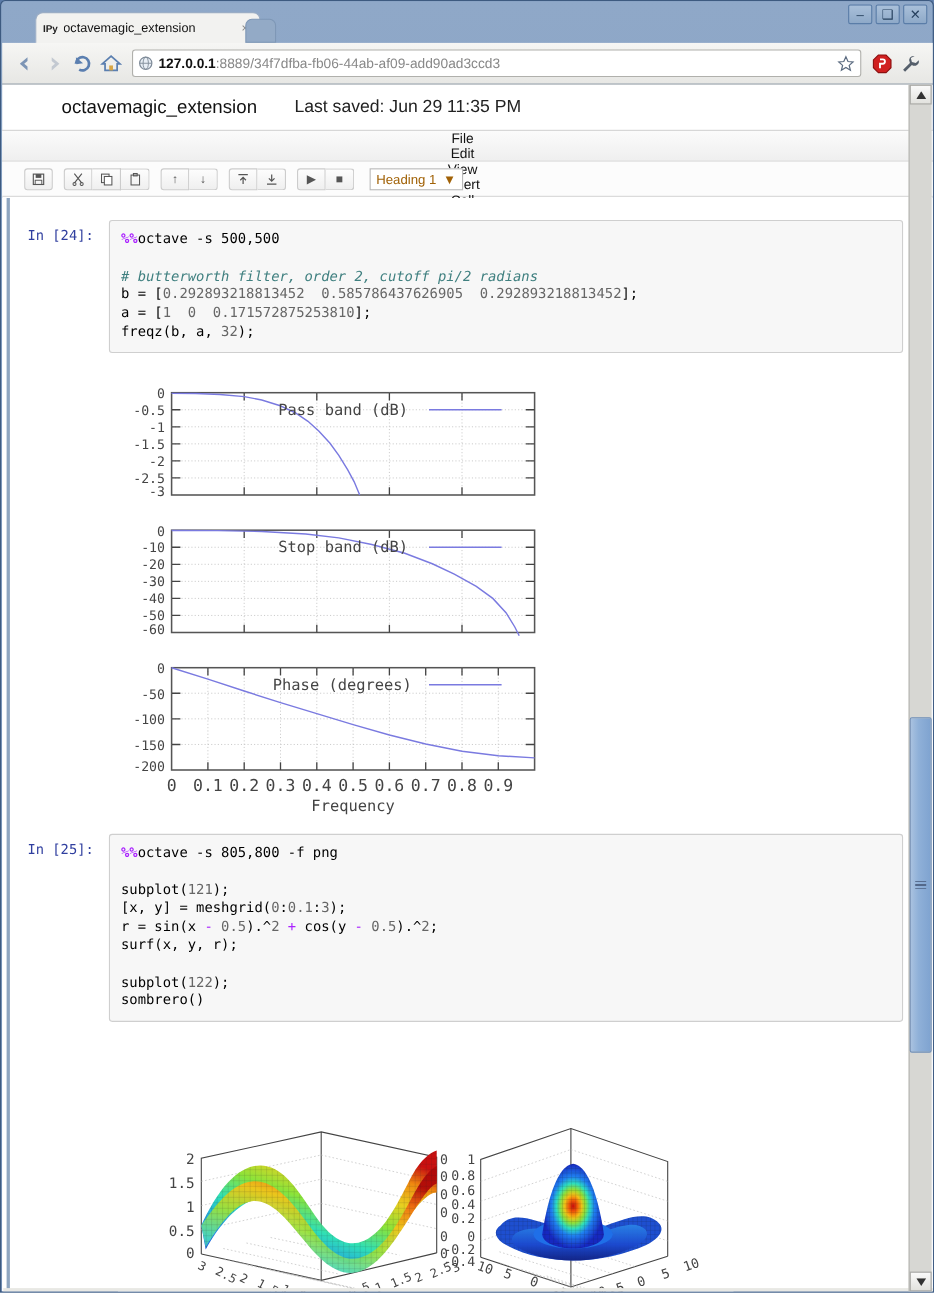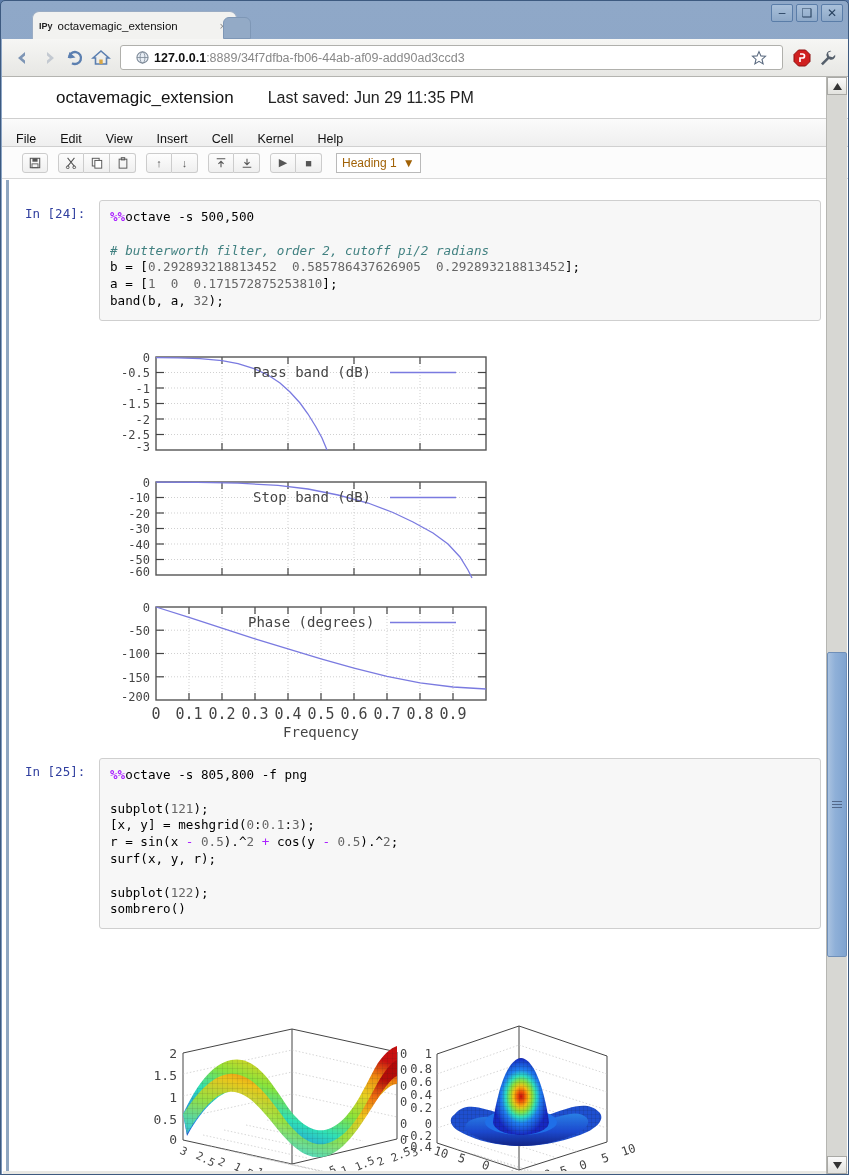--- a/index.html
+++ b/index.html
@@ -63,21 +63,21 @@
   #navbar {
     position:absolute; left:1px; top:38px; width:847px; height:38px;
     background:linear-gradient(#f6f6f4,#e7e7e4);
     border-bottom:1px solid #b4b4b0;
     display:flex; align-items:center; padding:0 8px;
   }
   .navicon { width:26px; height:26px; display:flex; align-items:center; justify-content:center; }
   #omnibox {
     flex:1; height:25px; margin:0 6px;
     background:#fff; border:1px solid #b0b0ac; border-radius:3px;
-    display:flex; align-items:center; padding:0 15px;
+    display:flex; align-items:center; padding:0 5px;
     font-size:12.5px;
   }
   #omnibox .globe { margin-right:5px; }
   #url { white-space:nowrap; overflow:hidden; }
   #url .host { color:#111; font-weight:bold; }
   #url .rest { color:#888; }
   #star { margin-left:auto; }
 
   
   #page {
@@ -92,21 +92,21 @@
           font-family:"DejaVu Sans", sans-serif; }
   #logo .ip { color:#111; font-weight:bold; font-family:"DejaVu Serif", serif;}
   #logo .br { color:#4a6fa5; font-family:"DejaVu Serif", serif;}
   #logo .nb { color:#4a7ebb; }
   #nb-name { margin-left:44px; font-size:17px; color:#111; }
   #saved { margin-left:34px; font-size:16px; color:#222; }
 
   #menubar {
     height:28px; background:linear-gradient(#fbfbfb,#efefef);
     border-bottom:1px solid #d0d0d0;
-    display:flex; align-items:flex-end; padding-left:14px;
+    display:flex; align-items:center; padding-left:14px;flex-direction:column;
   }
   .menuitem { font-size:12.5px; color:#111; padding:0 16px 0 0; margin-right:8px; }
 
   #toolbar {
     height:32px; background:#fcfcfc;
     border-bottom:1px solid #d8d8d8;
     display:flex; align-items:center; padding-left:20px; gap:10px;
   }
   .tgroup { display:flex; }
   .tbtn {
@@ -345,21 +345,21 @@
 
       <div class="cutoff-row"><span>&nbsp;</span></div>
 
       <div class="cell" style="left:0; top:26px;">
         <div class="prompt">In [24]:</div>
         <div class="codebox" style="top:-6px;"><span id="code-24"><span class="kw">%%</span><span>octave -s 500,500</span>
 <span></span>
 <span class="cmt"># butterworth filter, order 2, cutoff pi/2 radians</span>
 <span>b = [</span><span class="num">0.292893218813452</span><span>  </span><span class="num">0.585786437626905</span><span>  </span><span class="num">0.292893218813452</span><span>];</span>
 <span>a = [</span><span class="num">1</span><span>  </span><span class="num">0</span><span>  </span><span class="num">0.171572875253810</span><span>];</span>
-<span>band(b, a, </span><span class="num">32</span><span>);</span></span></div>
+<span>freqz(b, a, </span><span class="num">32</span><span>);</span></span></div>
       </div>
 
       <div class="plotwrap" style="left:86px; top:165px;">
         <svg width="420" height="400" viewBox="0 0 420 400">
           <rect x="0" y="0" width="420" height="400" fill="#ffffff"></rect>
 
           <g>
             <rect x="68" y="12" width="330" height="93" fill="#fff" stroke="#555" stroke-width="1.4"></rect>
 
             <g stroke="#bbb" stroke-width="0.7" stroke-dasharray="1,2">

